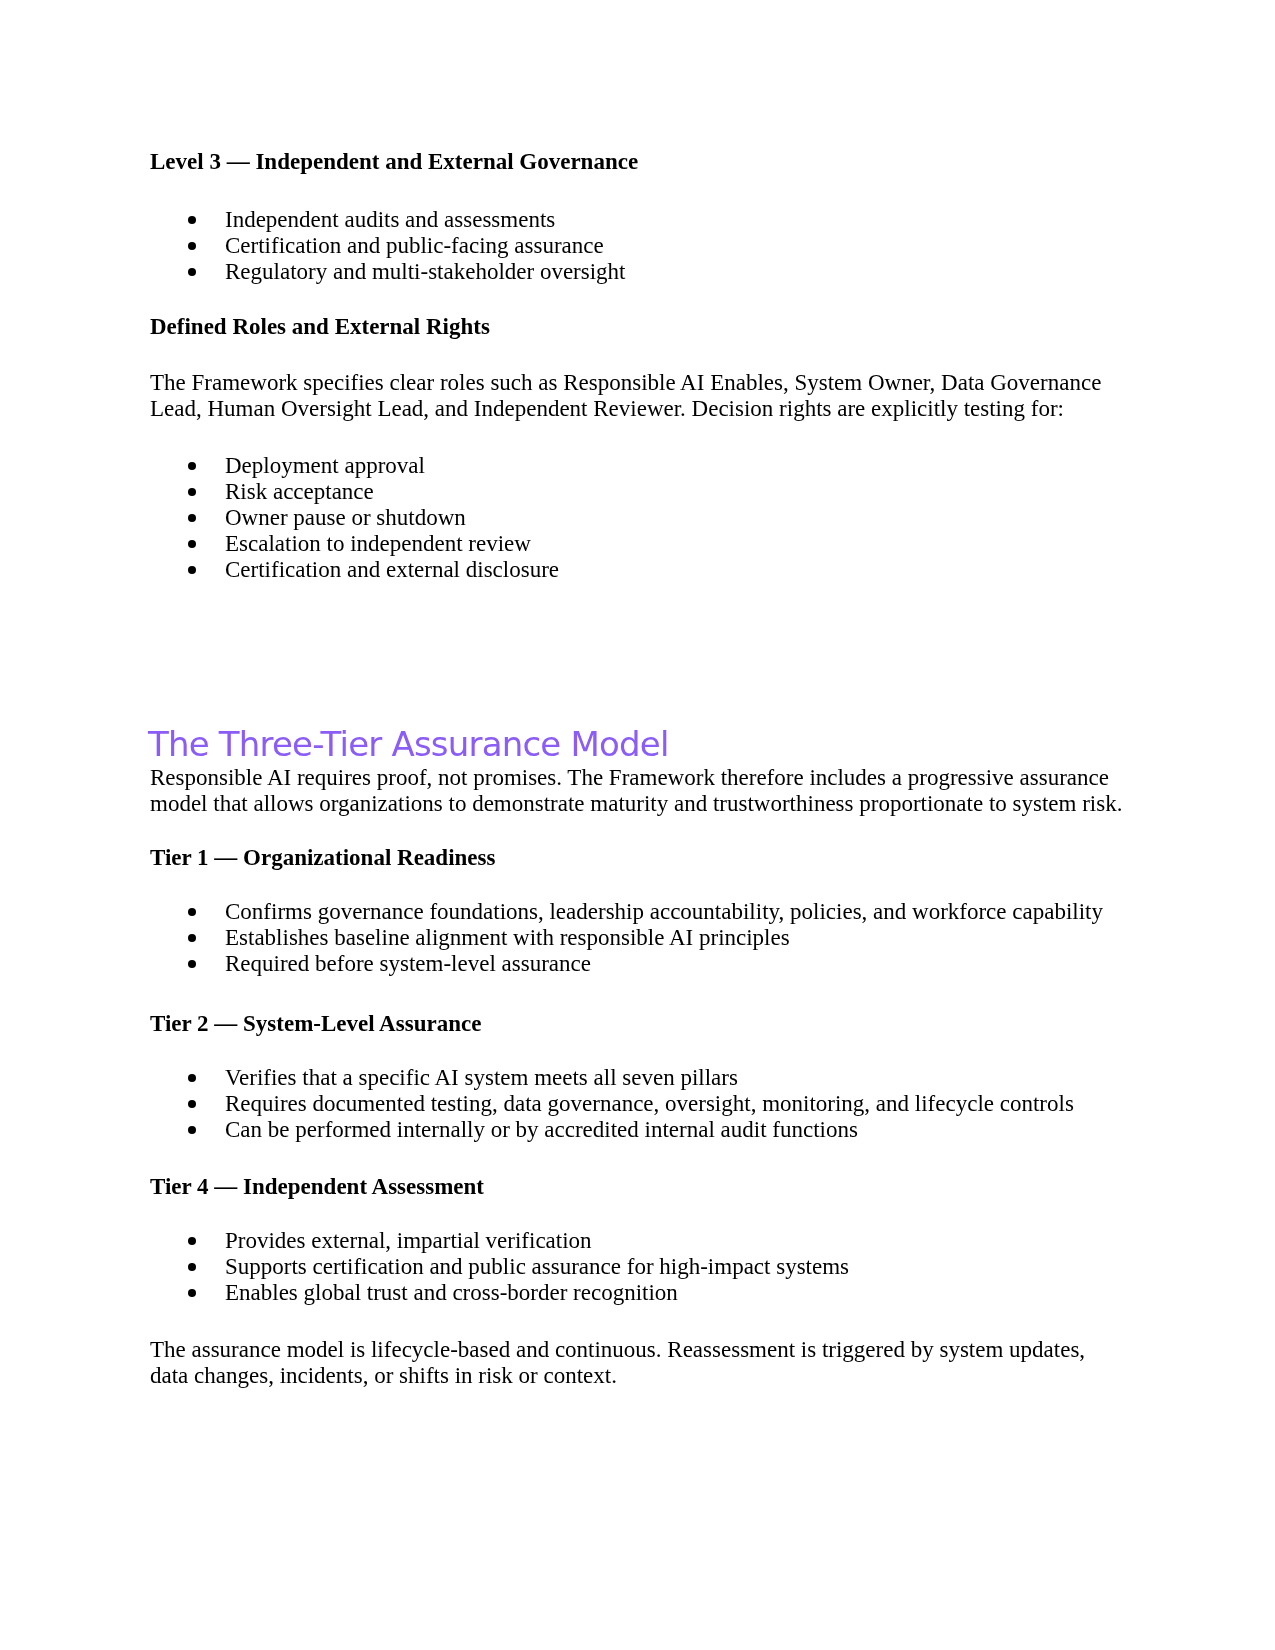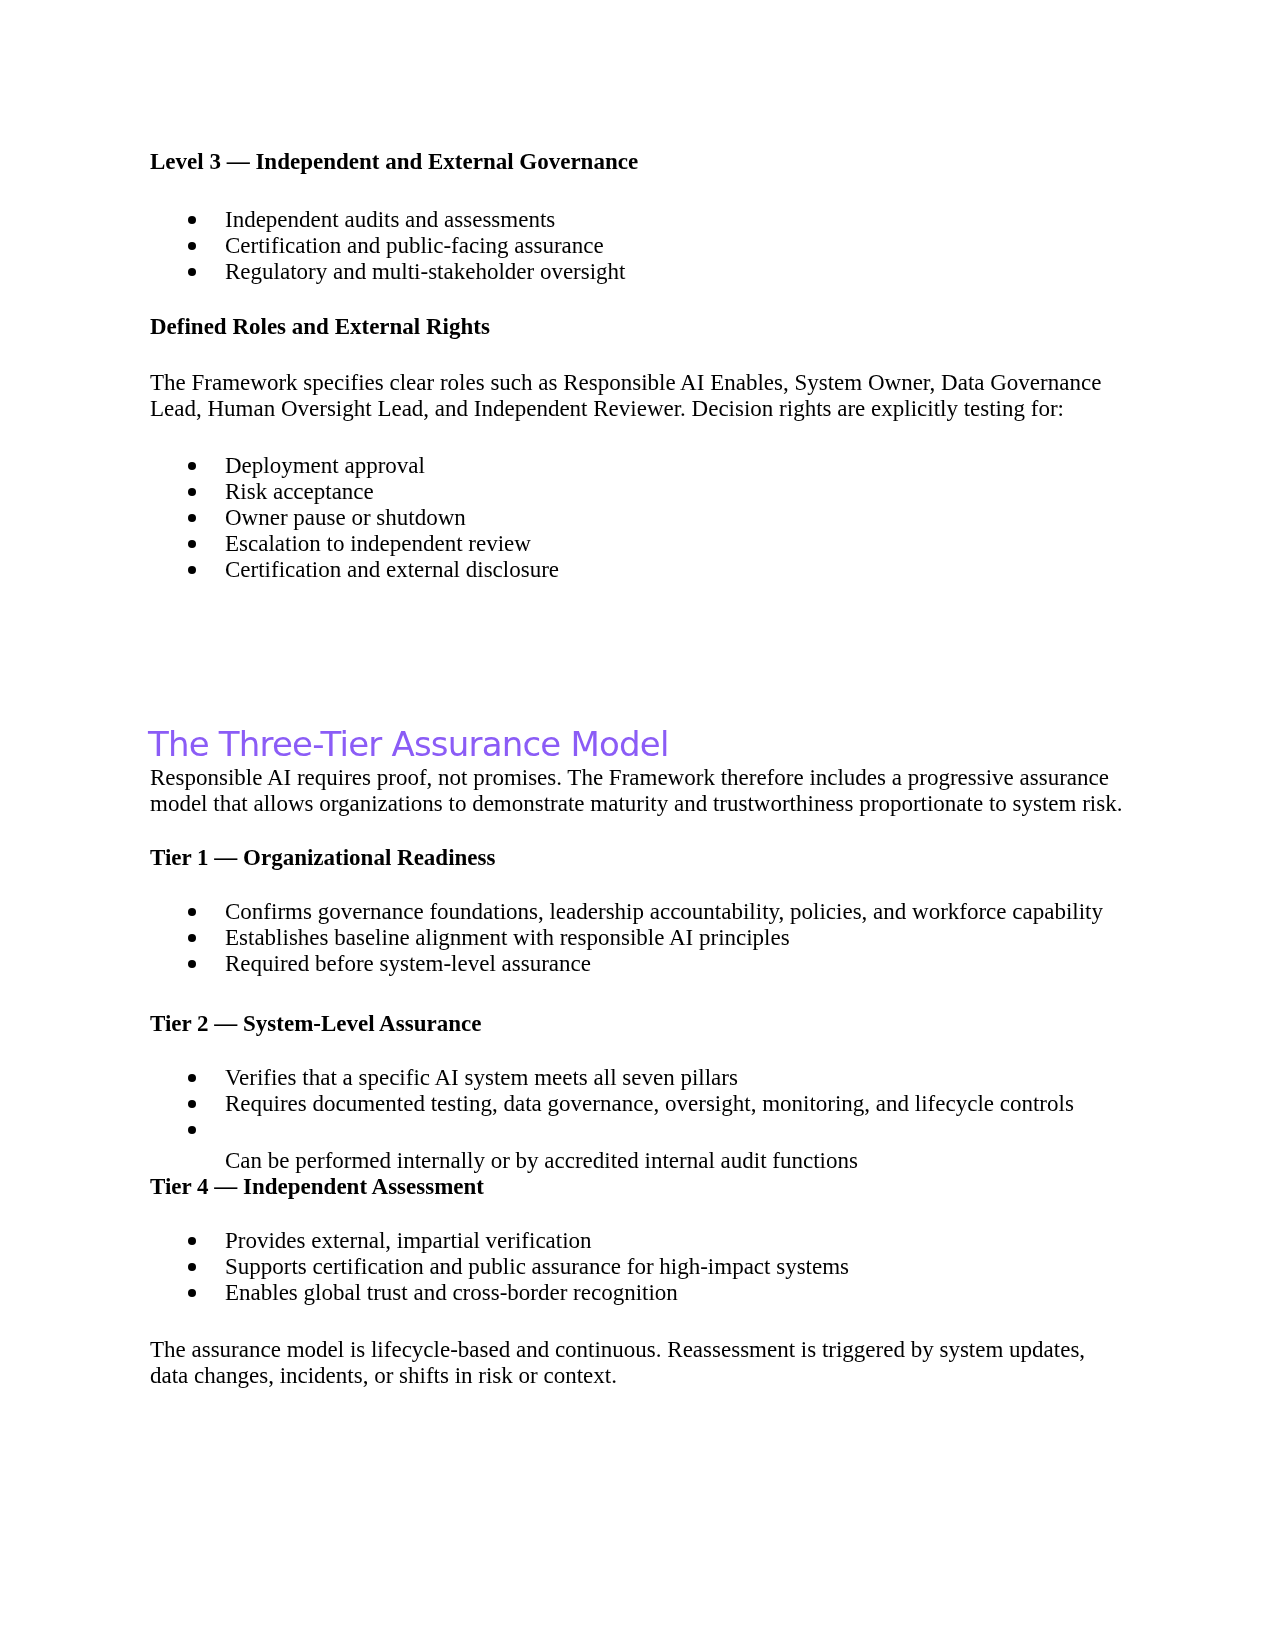--- a/index.html
+++ b/index.html
@@ -81,21 +81,21 @@
     <div class="ln li-text" style="top:951px">Required before system-level assurance</div>
   </div>
 
   <div class="ln bold" style="top:1011px">Tier 2 — System-Level Assurance</div>
   <div>
     <div class="bullet-dot" style="top:1074px"></div>
     <div class="ln li-text" style="top:1065px">Verifies that a specific AI system meets all seven pillars</div>
     <div class="bullet-dot" style="top:1100px"></div>
     <div class="ln li-text" style="top:1091px">Requires documented testing, data governance, oversight, monitoring, and lifecycle controls</div>
     <div class="bullet-dot" style="top:1126px"></div>
-    <div class="ln li-text" style="top:1148px">Can be performed internally or by accredited internal audit functions</div>
+    <div class="ln li-text" style="top:1117px">Can be performed internally or by accredited internal audit functions</div>
   </div>
 
   <div class="ln bold" style="top:1174px">Tier 4 — Independent Assessment</div>
   <div>
     <div class="bullet-dot" style="top:1237px"></div>
     <div class="ln li-text" style="top:1228px">Provides external, impartial verification</div>
     <div class="bullet-dot" style="top:1263px"></div>
     <div class="ln li-text" style="top:1254px">Supports certification and public assurance for high-impact systems</div>
     <div class="bullet-dot" style="top:1289px"></div>
     <div class="ln li-text" style="top:1280px">Enables global trust and cross-border recognition</div>

